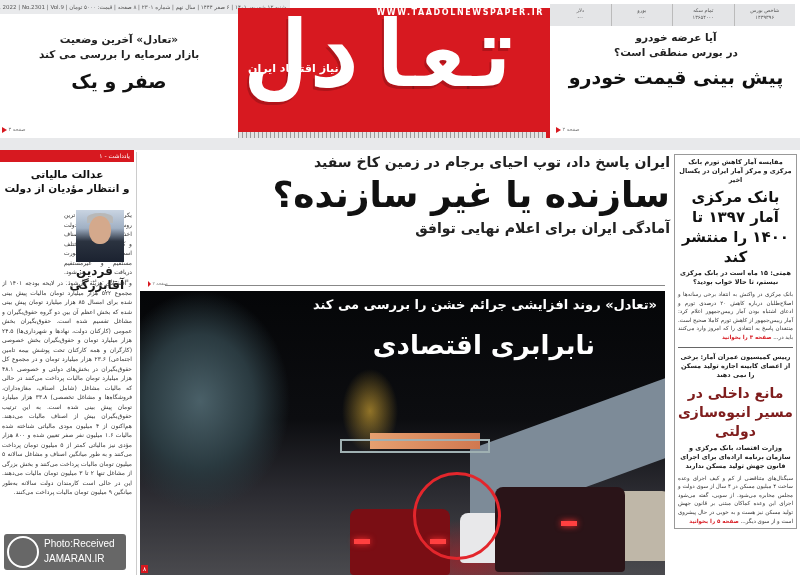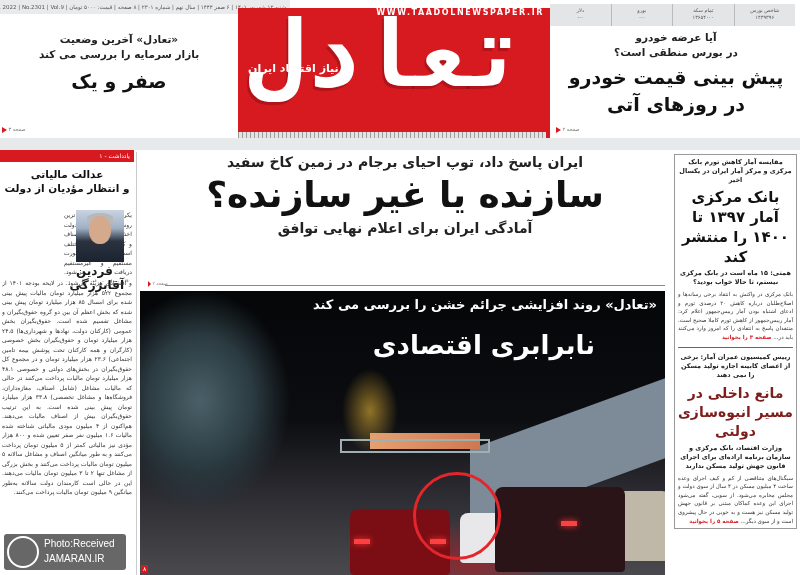--- a/index.html
+++ b/index.html
@@ -21,21 +21,21 @@
   .masthead-tagline { position: absolute; left: 10px; top: 54px; font-size: 11px; color: #fff; font-weight: bold; direction: rtl; }
   .ruler { left: 238px; top: 132px; width: 312px; height: 10px; background: repeating-linear-gradient(90deg, #9a9a9a 0 1px, #e3e3e3 1px 4px); }
   .gray-band { left: 0; top: 138px; width: 800px; height: 12px; background: #e8e9eb; }
 
   .side-block { background: #fff; text-align: center; direction: rtl; }
   .kicker { font-size: 10.5px; font-weight: bold; line-height: 15px; color: #222; }
   .big-head { font-size: 19px; font-weight: bold; line-height: 27px; color: #111; }
   .red-arrow { display: inline-block; width: 0; height: 0; border-top: 3px solid transparent; border-bottom: 3px solid transparent; border-left: 5px solid #d71920; vertical-align: middle; }
 
   
-  .center-head { left: 140px; top: 152px; width: 530px; text-align: center; direction: rtl; }
+  .center-head { left: 140px; top: 152px; width: 530px; text-align: right; direction: rtl; }
   .center-kicker { font-size: 14px; font-weight: bold; color: #222; line-height: 20px; }
   .center-title { font-size: 36px; font-weight: bold; color: #111; line-height: 46px; }
   .center-sub { font-size: 14px; font-weight: bold; color: #222; line-height: 20px; }
   .hr-line { left: 165px; top: 285px; width: 500px; height: 1px; background: #888; }
 
   
   .photo { left: 140px; top: 291px; width: 525px; height: 284px; overflow: hidden;
     background:
       radial-gradient(ellipse 40px 60px at 230px 120px, rgba(255,200,60,0.55), transparent 70%),
       radial-gradient(ellipse 90px 110px at 60px 110px, #4a6068 0%, #2a3a40 60%, transparent 100%),
@@ -125,21 +125,20 @@
 </div>
 <div class="abs" style="left:2px; top:126px; font-size:5px; color:#777;">
   <span class="red-arrow"></span>
   <span>صفحه ۳</span>
 </div>
 
 <div class="abs side-block" style="left:556px; top:30px; width:240px;">
   <div class="kicker">آیا عرضه خودرو</div>
   <div class="kicker">در بورس منطقی است؟</div>
   <div class="big-head" style="margin-top:4px;">پیش بینی قیمت خودرو</div>
-  <div class="big-head">در روزهای آتی</div>
 </div>
 <div class="abs" style="left:556px; top:126px; font-size:5px; color:#777;">
   <span class="red-arrow"></span>
   <span>صفحه ۲</span>
 </div>
 
 <div class="abs center-head">
   <div class="center-kicker">ایران پاسخ داد، توپ احیای برجام در زمین کاخ سفید</div>
   <div class="center-title">سازنده یا غیر سازنده؟</div>
   <div class="center-sub">آمادگی ایران برای اعلام نهایی توافق</div>

